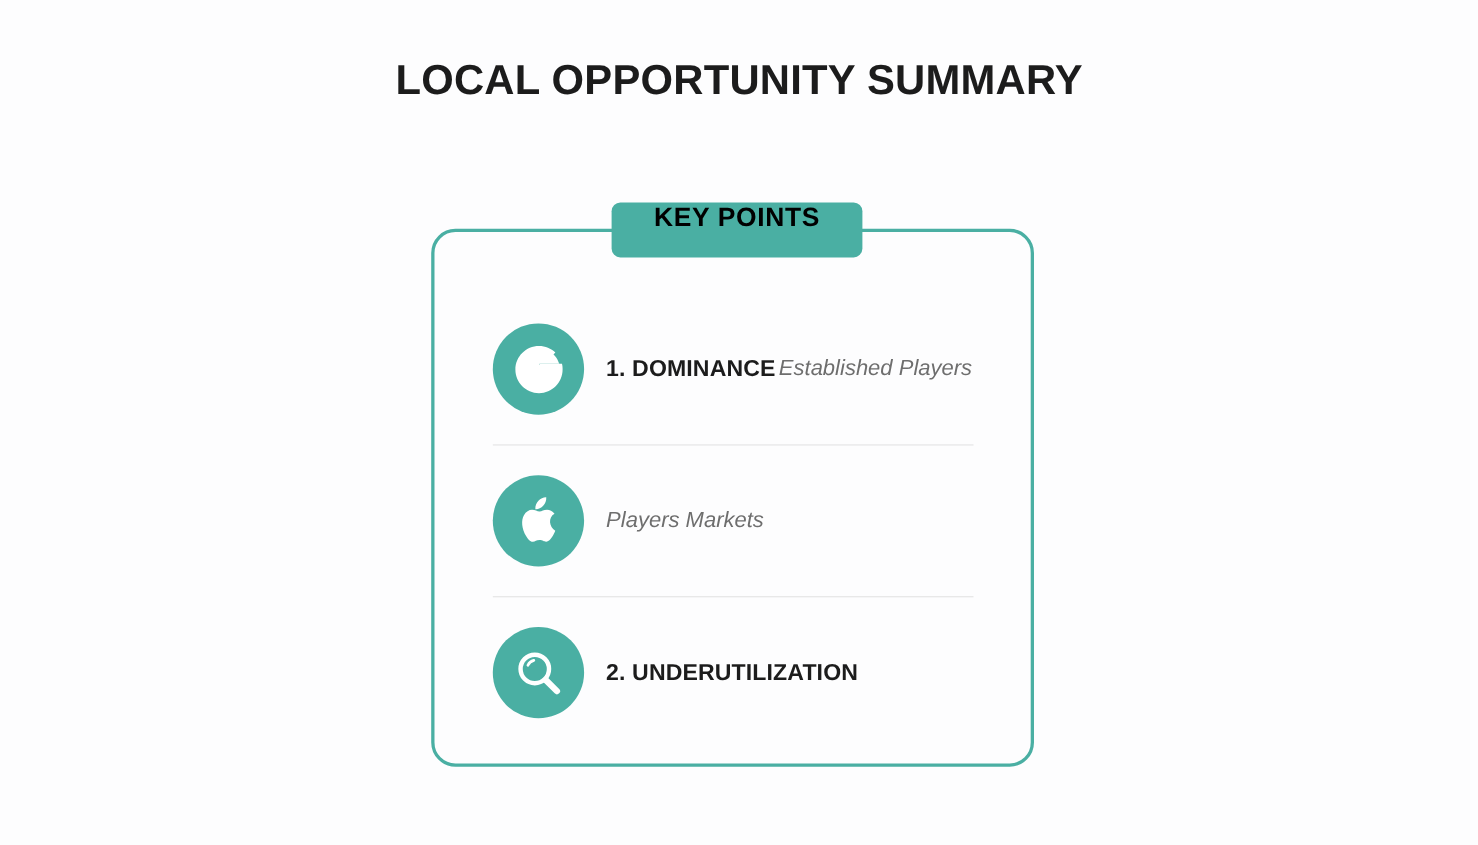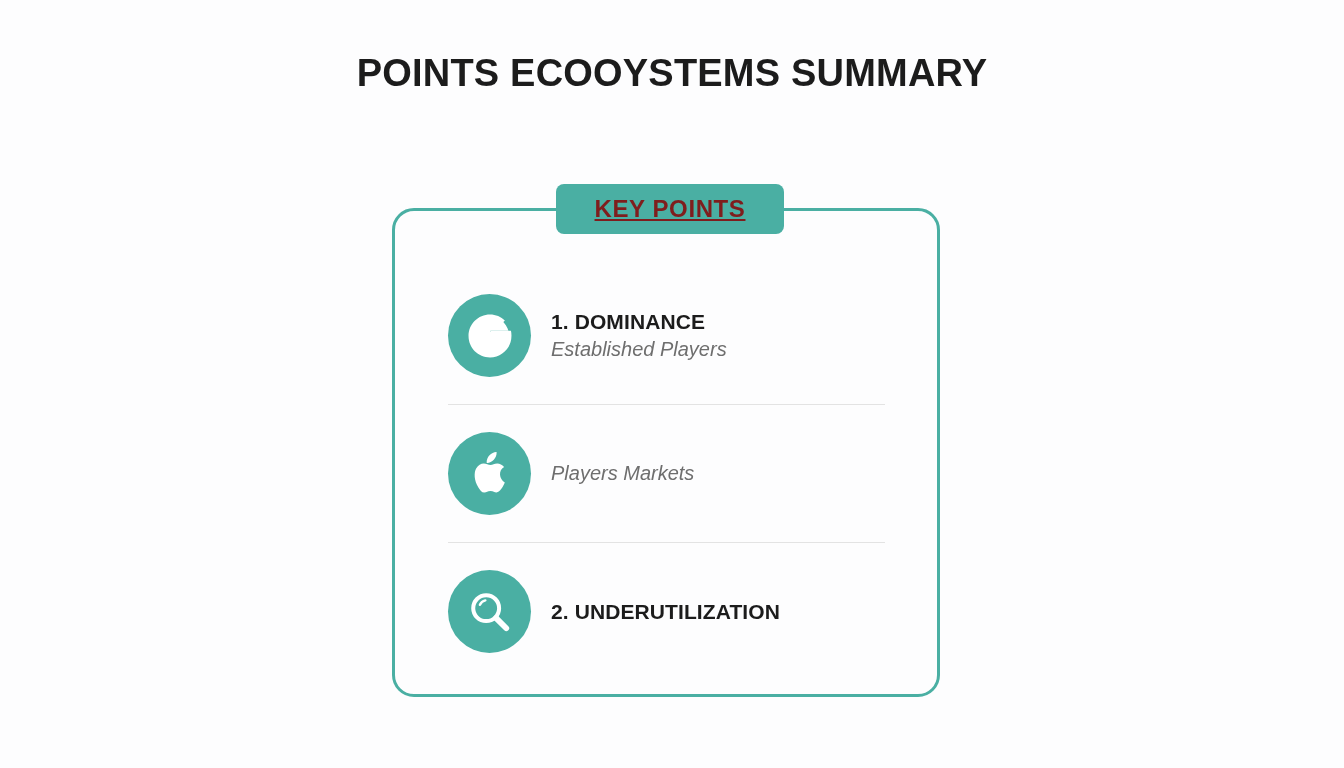--- a/index.html
+++ b/index.html
@@ -51,28 +51,27 @@
   .badge {
     position: absolute;
     left: 556px;
     top: 184px;
     width: 228px;
     height: 50px;
     box-sizing: border-box;
     background: #4aafa3;
     border-radius: 8px;
     display: flex;
-    align-items: center;
+    align-items: flex-start;
     justify-content: center;
-    color: #7f1d1d;
+    color: #000000;
     font-size: 24px;
     font-weight: bold;
     letter-spacing: 0.6px;
     z-index: 3;
-    text-decoration: underline;
   }
 
   
   .items {
     position: absolute;
     left: 448px;
     top: 286px;
     width: 440px;
   }
 
@@ -93,21 +92,21 @@
     align-items: center;
     justify-content: center;
   }
 
   .icon-circle svg {
     display: block;
   }
 
   .item-text {
     display: flex;
-    flex-direction: column;
+    flex-direction: row;
     justify-content: center;
     gap: 3px;
   }
 
   .item-title {
     font-size: 21px;
     font-weight: bold;
     color: #1c1c1c;
     letter-spacing: 0.1px;
     line-height: 25px;
@@ -128,21 +127,21 @@
     background: #e3e3e3;
     width: 437px;
     margin: 19px 0 19px 0;
   }
 </style>
 </head>
 <body>
 
 <div class="slide">
 
-  <div class="slide-title">POINTS ECOOYSTEMS SUMMARY</div>
+  <div class="slide-title">LOCAL OPPORTUNITY SUMMARY</div>
 
   <div class="card"></div>
 
   <div class="badge">
     <span>KEY POINTS</span>
   </div>
 
   <div class="items">
 
     <div class="item">

